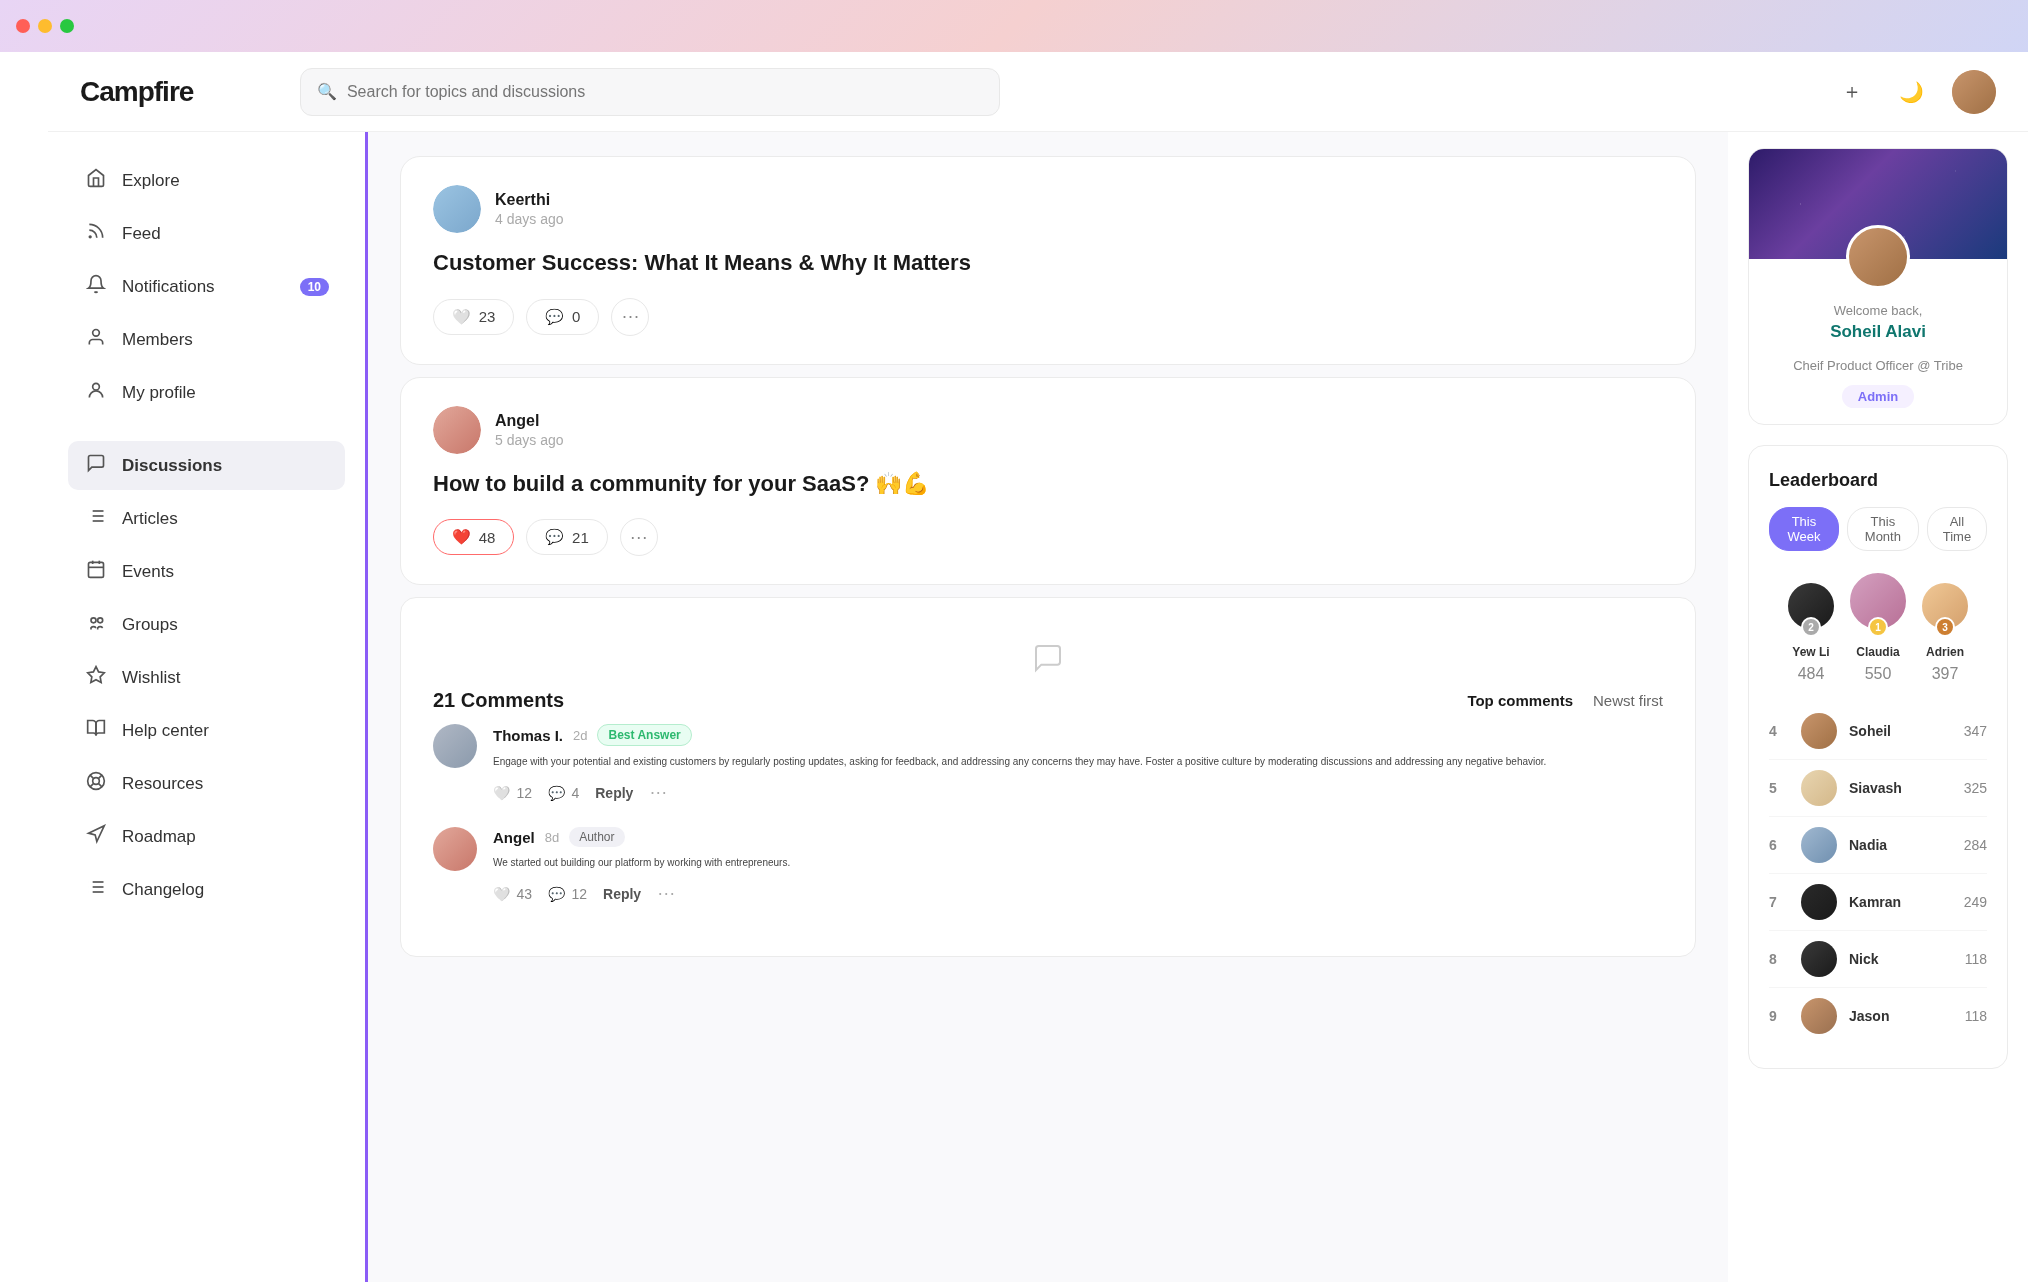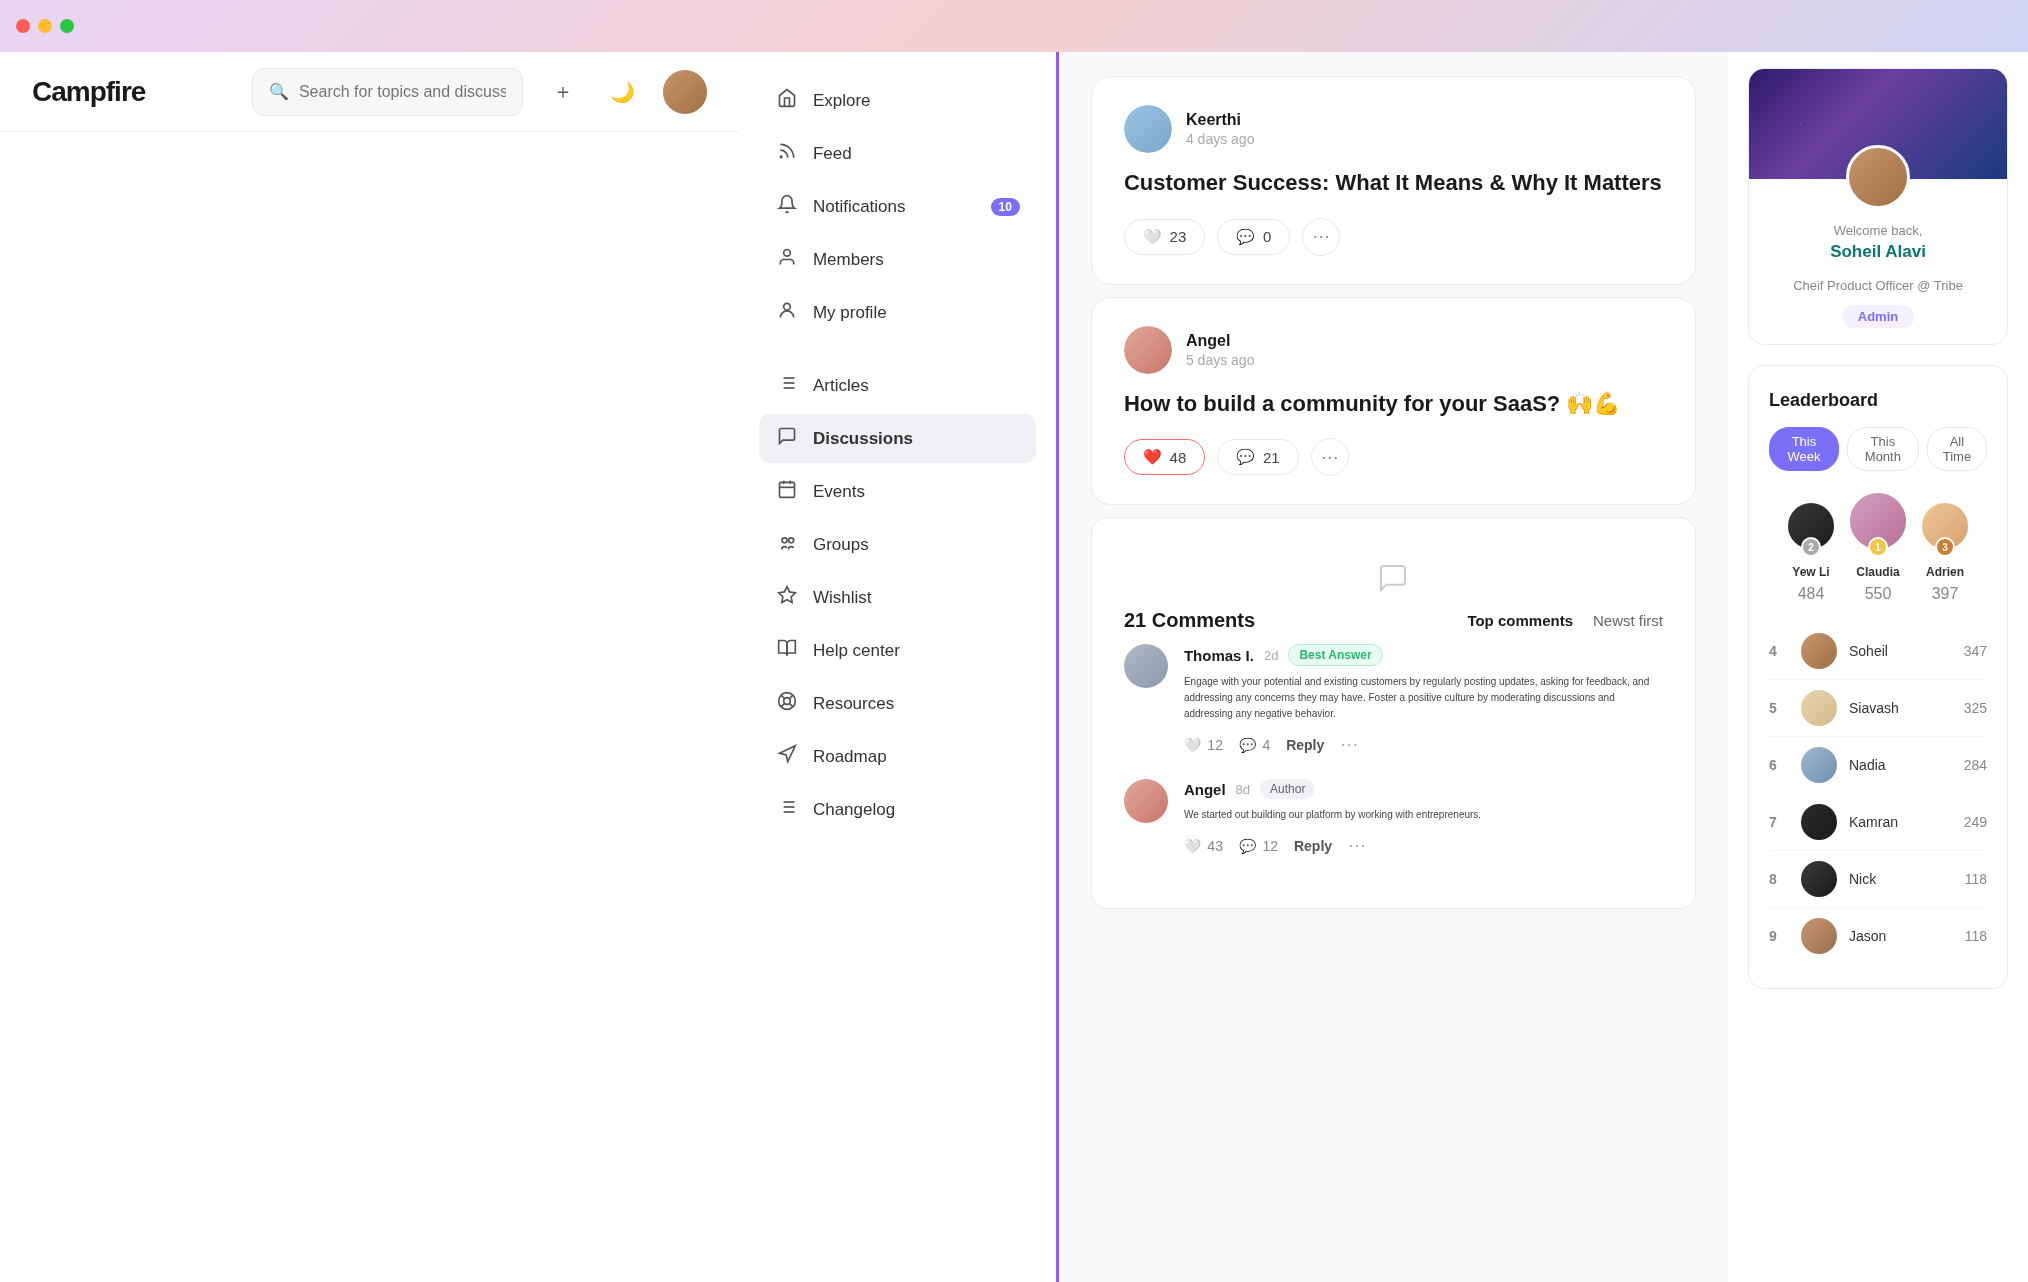--- a/index.html
+++ b/index.html
@@ -18,21 +18,22 @@
     .tl-red { background: #ff5f57; }
     .tl-yellow { background: #febc2e; }
     .tl-green { background: #28c840; }
 
     
     .app-window {
       background: #fff;
       margin: 0;
       height: calc(100% - 52px);
       display: flex;
-      flex-direction: row;
+      flex-direction: column;
+      padding-left: 48px;
     }
 
     
     .header {
       display: flex;
       align-items: center;
       padding: 0 32px;
       height: 80px;
       background: #fff;
       border-bottom: 1px solid #f0f0f0;
@@ -408,21 +409,21 @@
     .lb-row {
       display: flex;
       align-items: center;
       padding: 10px 0;
       border-bottom: 1px solid #f5f5f5;
       gap: 12px;
     }
     .lb-row:last-child { border-bottom: none; }
     .lb-rank { font-size: 14px; font-weight: 600; color: #888; width: 20px; }
     .lb-avatar { width: 36px; height: 36px; border-radius: 50%; }
-    .lb-name { flex: 1; font-size: 14px; color: #333; font-weight: 400; }
+    .lb-name { flex: 1; font-size: 14px; color: #333; font-weight: 700; }
     .lb-score { font-size: 14px; color: #888; }
 
     
     .av-siavash { background: linear-gradient(135deg, #e8d5b0, #d4b88a); }
     .av-yewli { background: linear-gradient(135deg, #3a3a3a, #1a1a1a); }
     .av-claudia { background: linear-gradient(135deg, #d4a0c0, #b87096); }
     .av-adrien { background: linear-gradient(135deg, #f0c896, #d4a06c); }
     .av-soheil { background: linear-gradient(135deg, #c8956c, #a07045); }
     .av-nadia { background: linear-gradient(135deg, #a0b8d0, #7090b0); }
     .av-kamran { background: linear-gradient(135deg, #2a2a2a, #1a1a1a); }
@@ -512,40 +513,40 @@
           <svg width="20" height="20" viewBox="0 0 24 24" fill="none" stroke="currentColor" stroke-width="2">
               <circle cx="12" cy="8" r="4"></circle>
               <path d="M20 21a8 8 0 1 0-16 0"></path>
             </svg>
         </span>
         <span>My profile</span>
       </div>
 
       <div class="nav-divider"></div>
 
+      <div class="nav-item active">
+        <span class="nav-icon">
+          <svg width="20" height="20" viewBox="0 0 24 24" fill="none" stroke="currentColor" stroke-width="2">
+              <path d="M21 15a2 2 0 0 1-2 2H7l-4 4V5a2 2 0 0 1 2-2h14a2 2 0 0 1 2 2z"></path>
+            </svg>
+        </span>
+        <span>Discussions</span>
+      </div>
       <div class="nav-item">
         <span class="nav-icon">
           <svg width="20" height="20" viewBox="0 0 24 24" fill="none" stroke="currentColor" stroke-width="2">
               <line x1="8" y1="6" x2="21" y2="6"></line>
               <line x1="8" y1="12" x2="21" y2="12"></line>
               <line x1="8" y1="18" x2="21" y2="18"></line>
               <line x1="3" y1="6" x2="3.01" y2="6"></line>
               <line x1="3" y1="12" x2="3.01" y2="12"></line>
               <line x1="3" y1="18" x2="3.01" y2="18"></line>
             </svg>
         </span>
         <span>Articles</span>
-      </div>
-      <div class="nav-item active">
-        <span class="nav-icon">
-          <svg width="20" height="20" viewBox="0 0 24 24" fill="none" stroke="currentColor" stroke-width="2">
-              <path d="M21 15a2 2 0 0 1-2 2H7l-4 4V5a2 2 0 0 1 2-2h14a2 2 0 0 1 2 2z"></path>
-            </svg>
-        </span>
-        <span>Discussions</span>
       </div>
       <div class="nav-item">
         <span class="nav-icon">
           <svg width="20" height="20" viewBox="0 0 24 24" fill="none" stroke="currentColor" stroke-width="2">
               <rect x="3" y="4" width="18" height="18" rx="2" ry="2"></rect>
               <line x1="16" y1="2" x2="16" y2="6"></line>
               <line x1="8" y1="2" x2="8" y2="6"></line>
               <line x1="3" y1="10" x2="21" y2="10"></line>
             </svg>
         </span>

